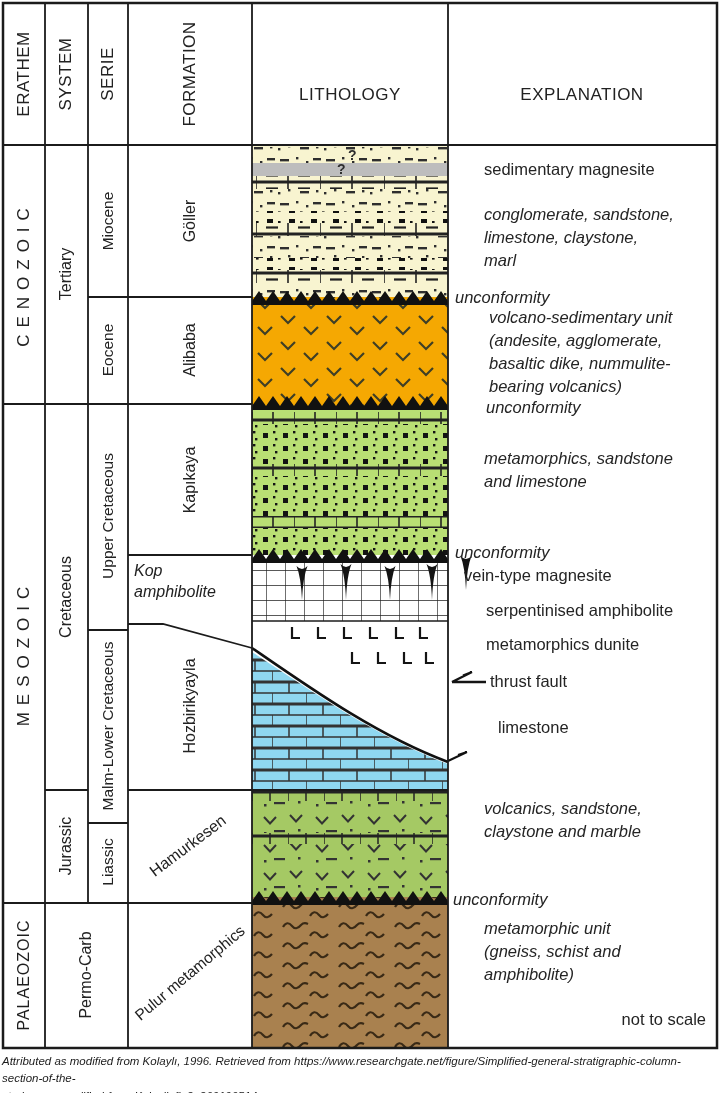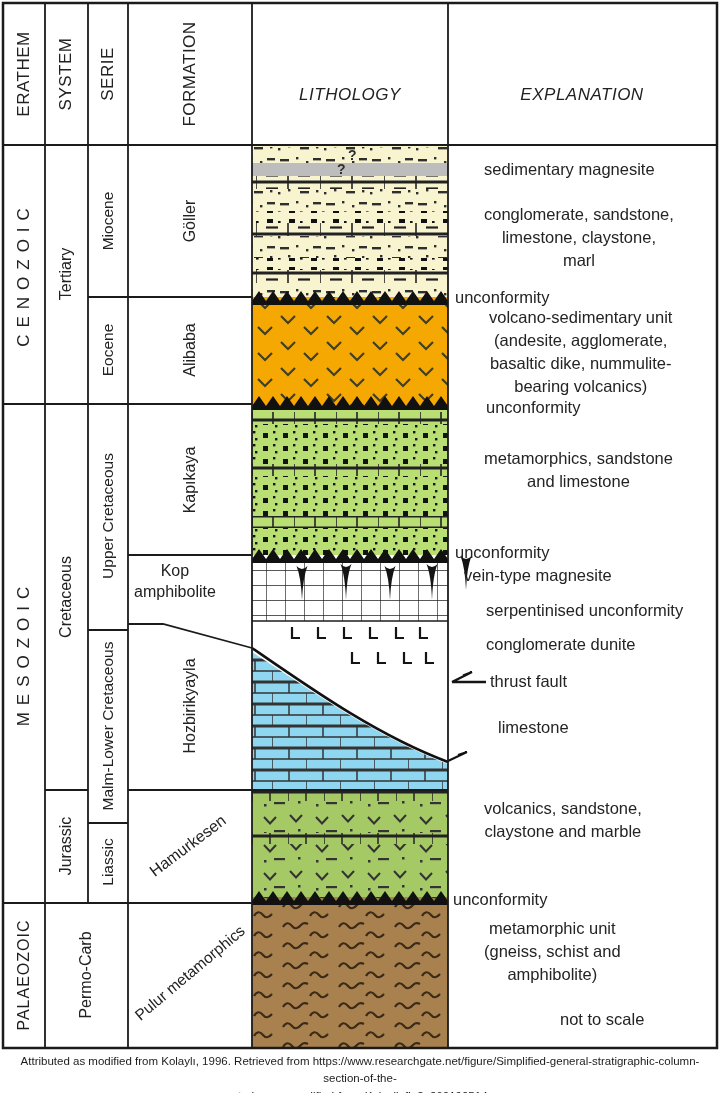--- a/index.html
+++ b/index.html
@@ -1,32 +1,32 @@
 <!DOCTYPE html>
 <html><head>
 <meta charset="utf-8">
 <style>
   html,body{margin:0;padding:0;background:#fff;}
   body{width:720px;height:1093px;position:relative;overflow:hidden;
        font-family:"Liberation Sans", sans-serif;color:#1e1e1e;}
   svg{position:absolute;left:0;top:0;}
   .v{position:absolute;transform:translate(-50%,-50%) rotate(-90deg);white-space:nowrap;}
-  .c{position:absolute;transform:translate(-50%,-50%);white-space:nowrap;font-style:italic;}
-  .l{position:absolute;text-align:center;}
+  .c{position:absolute;transform:translate(-50%,-50%);white-space:nowrap;}
+  .l{position:absolute;}
   .d{position:absolute;transform:translate(-50%,-50%) rotate(-37deg);white-space:nowrap;}
   .hdr{font-size:17px;letter-spacing:.5px;color:#222;}
   .era{font-size:17px;letter-spacing:7px;color:#222;}
   .lbl{font-size:15.5px;color:#222;}
   .lbl16{font-size:16px;color:#222;}
   .exp{font-size:16.5px;line-height:23px;color:#242424;}
-  .it{}
-  .pre{white-space:pre-line;}
+  .it{font-style:italic;}
+  .pre{white-space:pre-line;font-style:italic;}
   .q{position:absolute;font-size:14px;font-weight:bold;color:#2e2e2e;}
   .attr{font-size:11.5px;line-height:1.5;color:#1c1c1c;}
-  .right{text-align:left;}
+  .right{text-align:right;}
 </style>
 </head>
 <body>
 
 <svg width="720" height="1093" viewBox="0 0 720 1093">
   <defs>
 
     <pattern id="p-dots" width="46" height="22" patternUnits="userSpaceOnUse">
       <rect width="46" height="22" fill="#F8F4D0"></rect>
       <rect x="4" y="5" width="9" height="2.4" fill="#2e2e2e"></rect>
@@ -235,22 +235,22 @@
 <div class="l exp it" style="left:455px;top:286px">unconformity</div>
 <div class="l exp pre" style="left:489px;top:306px">volcano-sedimentary unit
 (andesite, agglomerate,
 basaltic dike, nummulite-
 bearing volcanics)</div>
 <div class="l exp it" style="left:486px;top:396px">unconformity</div>
 <div class="l exp pre" style="left:484px;top:447px">metamorphics, sandstone
 and limestone</div>
 <div class="l exp it" style="left:455px;top:541px">unconformity</div>
 <div class="l exp" style="left:464px;top:564px">vein-type magnesite</div>
-<div class="l exp" style="left:486px;top:599px">serpentinised unconformity</div>
-<div class="l exp" style="left:486px;top:633px">conglomerate dunite</div>
+<div class="l exp" style="left:486px;top:599px">serpentinised amphibolite</div>
+<div class="l exp" style="left:486px;top:633px">metamorphics dunite</div>
 <div class="l exp" style="left:490px;top:670px">thrust fault</div>
 <div class="l exp" style="left:498px;top:716px">limestone</div>
 <div class="l exp pre" style="left:484px;top:797px">volcanics, sandstone,
 claystone and marble</div>
 <div class="l exp it" style="left:453px;top:888px">unconformity</div>
 <div class="l exp pre" style="left:484px;top:917px">metamorphic unit
 (gneiss, schist and
 amphibolite)</div>
 <div class="l exp right" style="left:560px;top:1008px;width:146px">not to scale</div>
 

